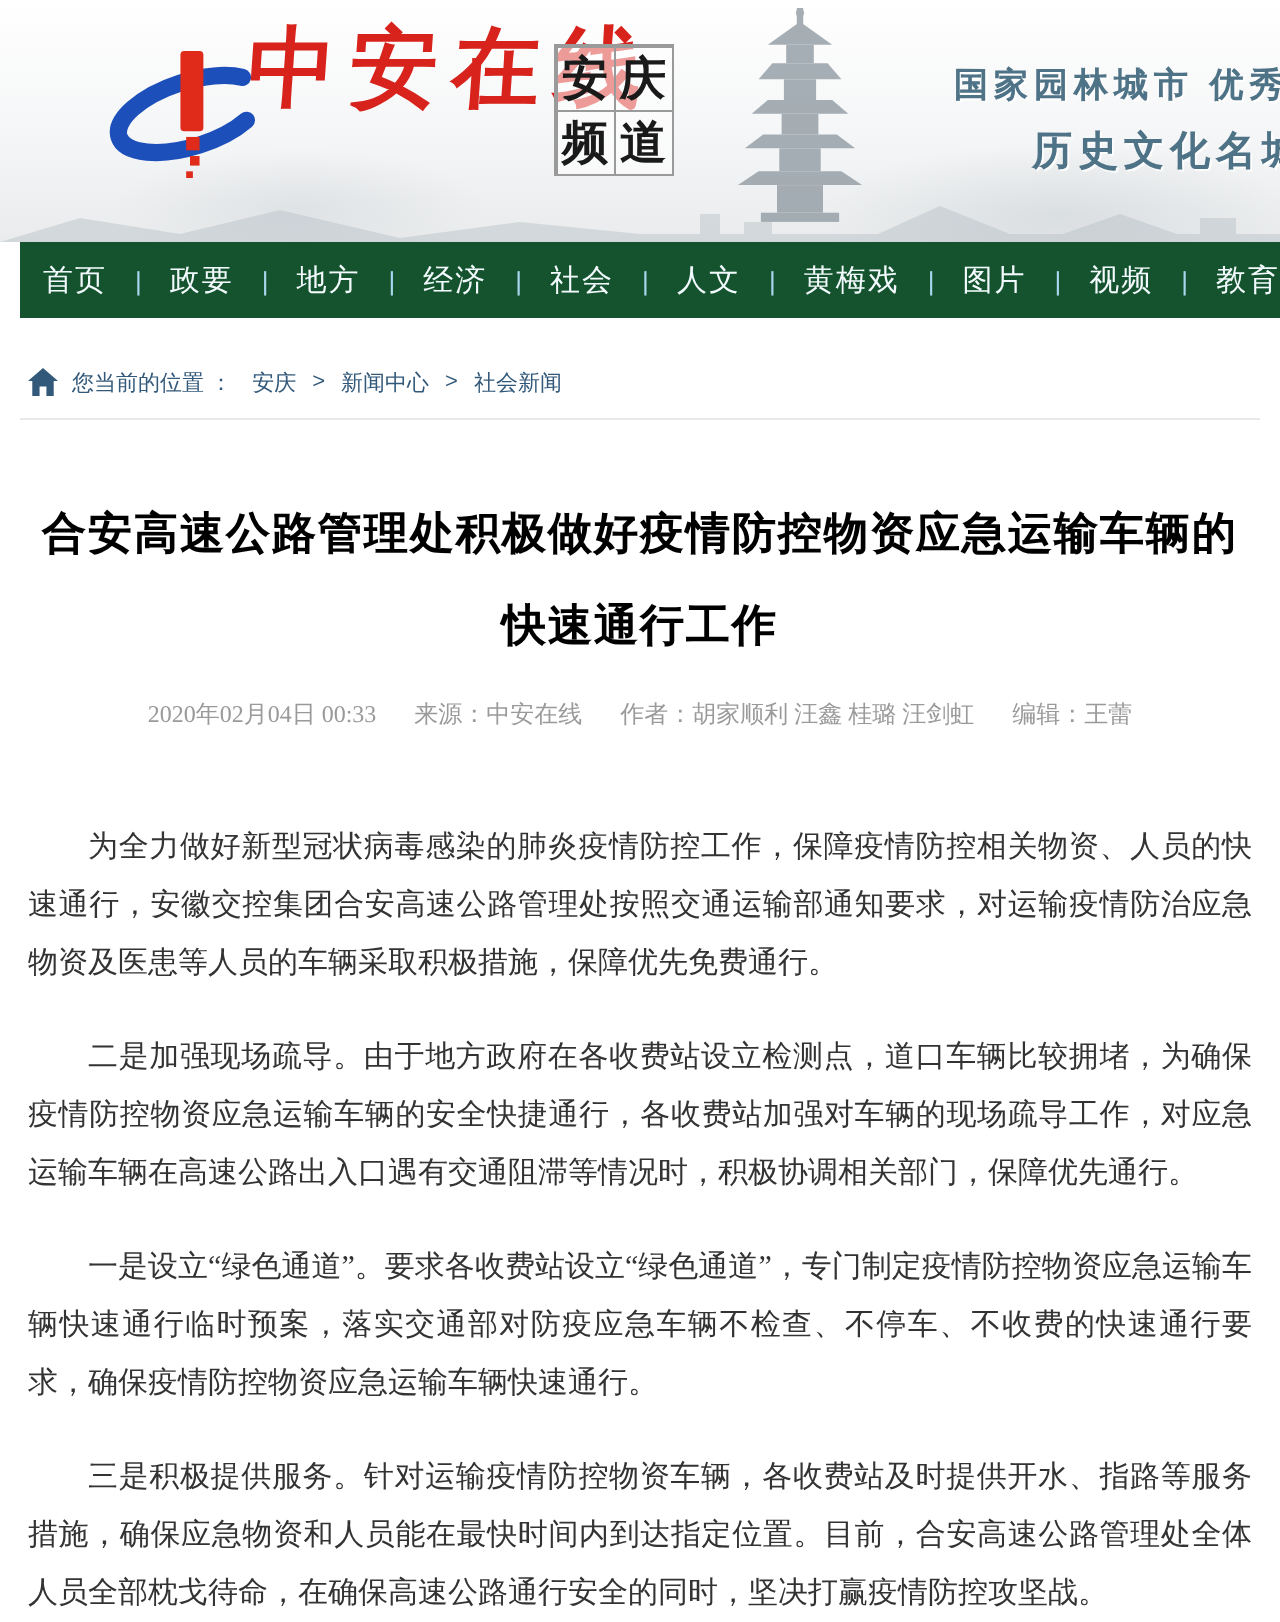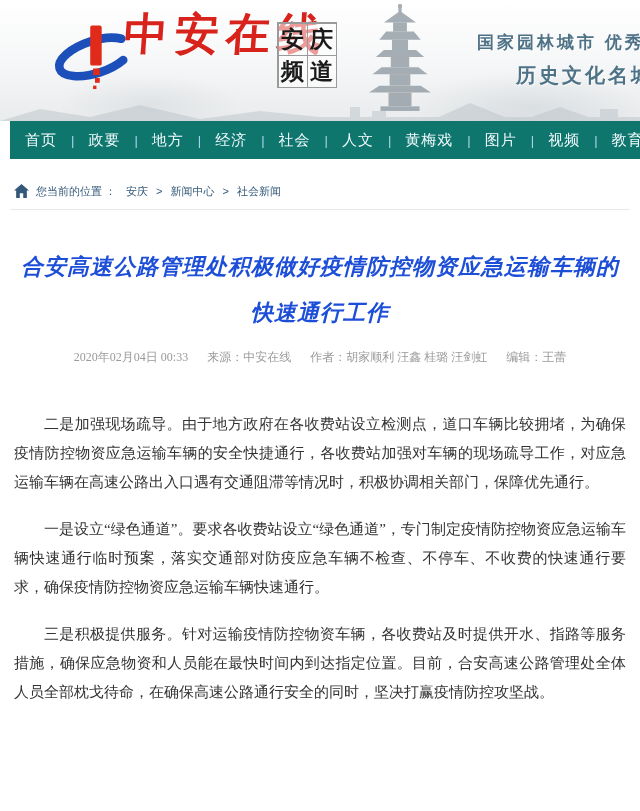--- a/index.html
+++ b/index.html
@@ -44,41 +44,41 @@
     font-weight:700;font-size:17px;color:#4e7286;letter-spacing:3px;
     text-shadow:1px 1px 0 rgba(255,255,255,.8);
   }
   .slogan-2{
     position:absolute;left:516px;top:62px;white-space:nowrap;
     font-weight:700;font-size:20px;color:#4e7286;letter-spacing:3px;
     text-shadow:1px 1px 0 rgba(255,255,255,.8);
   }
   
   .main-nav{
-    margin-left:10px;height:38px;background:#0f766e;
-    display:flex;align-items:center;padding-left:15px;
-    white-space:nowrap;overflow:hidden;
+    margin-left:10px;height:38px;background:#14532d;
+    display:flex;align-items:center;padding-left:30px;
+    white-space:nowrap;overflow:hidden;justify-content:flex-end;
   }
   .nav-item{color:#f2fafd;font-size:15px;cursor:pointer;letter-spacing:1px;}
   .nav-sep{color:#a8d7ef;font-size:13px;margin:0 14px;}
   
   .breadcrumb{
     display:flex;align-items:center;margin:20px 0 0 14px;height:24px;
     color:#33597a;font-size:11px;
   }
   .breadcrumb .home-ic{margin-right:7px;display:inline-flex;}
   .crumb-label{margin-right:10px;}
   .crumb-item{cursor:pointer;}
   .crumb-sep{margin:0 8px;color:#33597a;}
   .rule{border:none;border-top:1px solid #e8e8e8;margin:6px 10px 0 10px;}
   
   .article-title{
     margin:34px 20px 0 20px;text-align:center;
-    font-family:"Liberation Serif",serif;font-weight:700;color:#1d4ed8;
-    font-size:22px;line-height:46px;letter-spacing:1px;font-style:italic;
+    font-family:"Liberation Serif",serif;font-weight:700;color:#000000;
+    font-size:22px;line-height:46px;letter-spacing:1px;
   }
   .article-meta{
     margin-top:13px;text-align:center;font-size:12px;color:#9a9a9a;
     font-family:"Liberation Serif",serif;white-space:nowrap;
   }
   .article-meta .seg{margin-left:16px;}
   .article-meta .seg:first-child{margin-left:0;}
   .article-body{
     margin:44px 14px 0 14px;
     font-family:"Liberation Serif",serif;font-size:15px;line-height:29px;color:#333;
@@ -194,16 +194,17 @@
 </div>
 
 <div class="article-meta">
   <span class="seg">2020年02月04日 00:33</span>
   <span class="seg">来源：</span><span>中安在线</span>
   <span class="seg">作者：</span><span>胡家顺利 汪鑫 桂璐 汪剑虹</span>
   <span class="seg">编辑：</span><span>王蕾</span>
 </div>
 
 <div class="article-body">
+  <p>为全力做好新型冠状病毒感染的肺炎疫情防控工作，保障疫情防控相关物资、人员的快速通行，安徽交控集团合安高速公路管理处按照交通运输部通知要求，对运输疫情防治应急物资及医患等人员的车辆采取积极措施，保障优先免费通行。</p>
   <p>二是加强现场疏导。由于地方政府在各收费站设立检测点，道口车辆比较拥堵，为确保疫情防控物资应急运输车辆的安全快捷通行，各收费站加强对车辆的现场疏导工作，对应急运输车辆在高速公路出入口遇有交通阻滞等情况时，积极协调相关部门，保障优先通行。</p>
   <p>一是设立“绿色通道”。要求各收费站设立“绿色通道”，专门制定疫情防控物资应急运输车辆快速通行临时预案，落实交通部对防疫应急车辆不检查、不停车、不收费的快速通行要求，确保疫情防控物资应急运输车辆快速通行。</p>
   <p>三是积极提供服务。针对运输疫情防控物资车辆，各收费站及时提供开水、指路等服务措施，确保应急物资和人员能在最快时间内到达指定位置。目前，合安高速公路管理处全体人员全部枕戈待命，在确保高速公路通行安全的同时，坚决打赢疫情防控攻坚战。</p>
 </div>
 
 </body></html>

